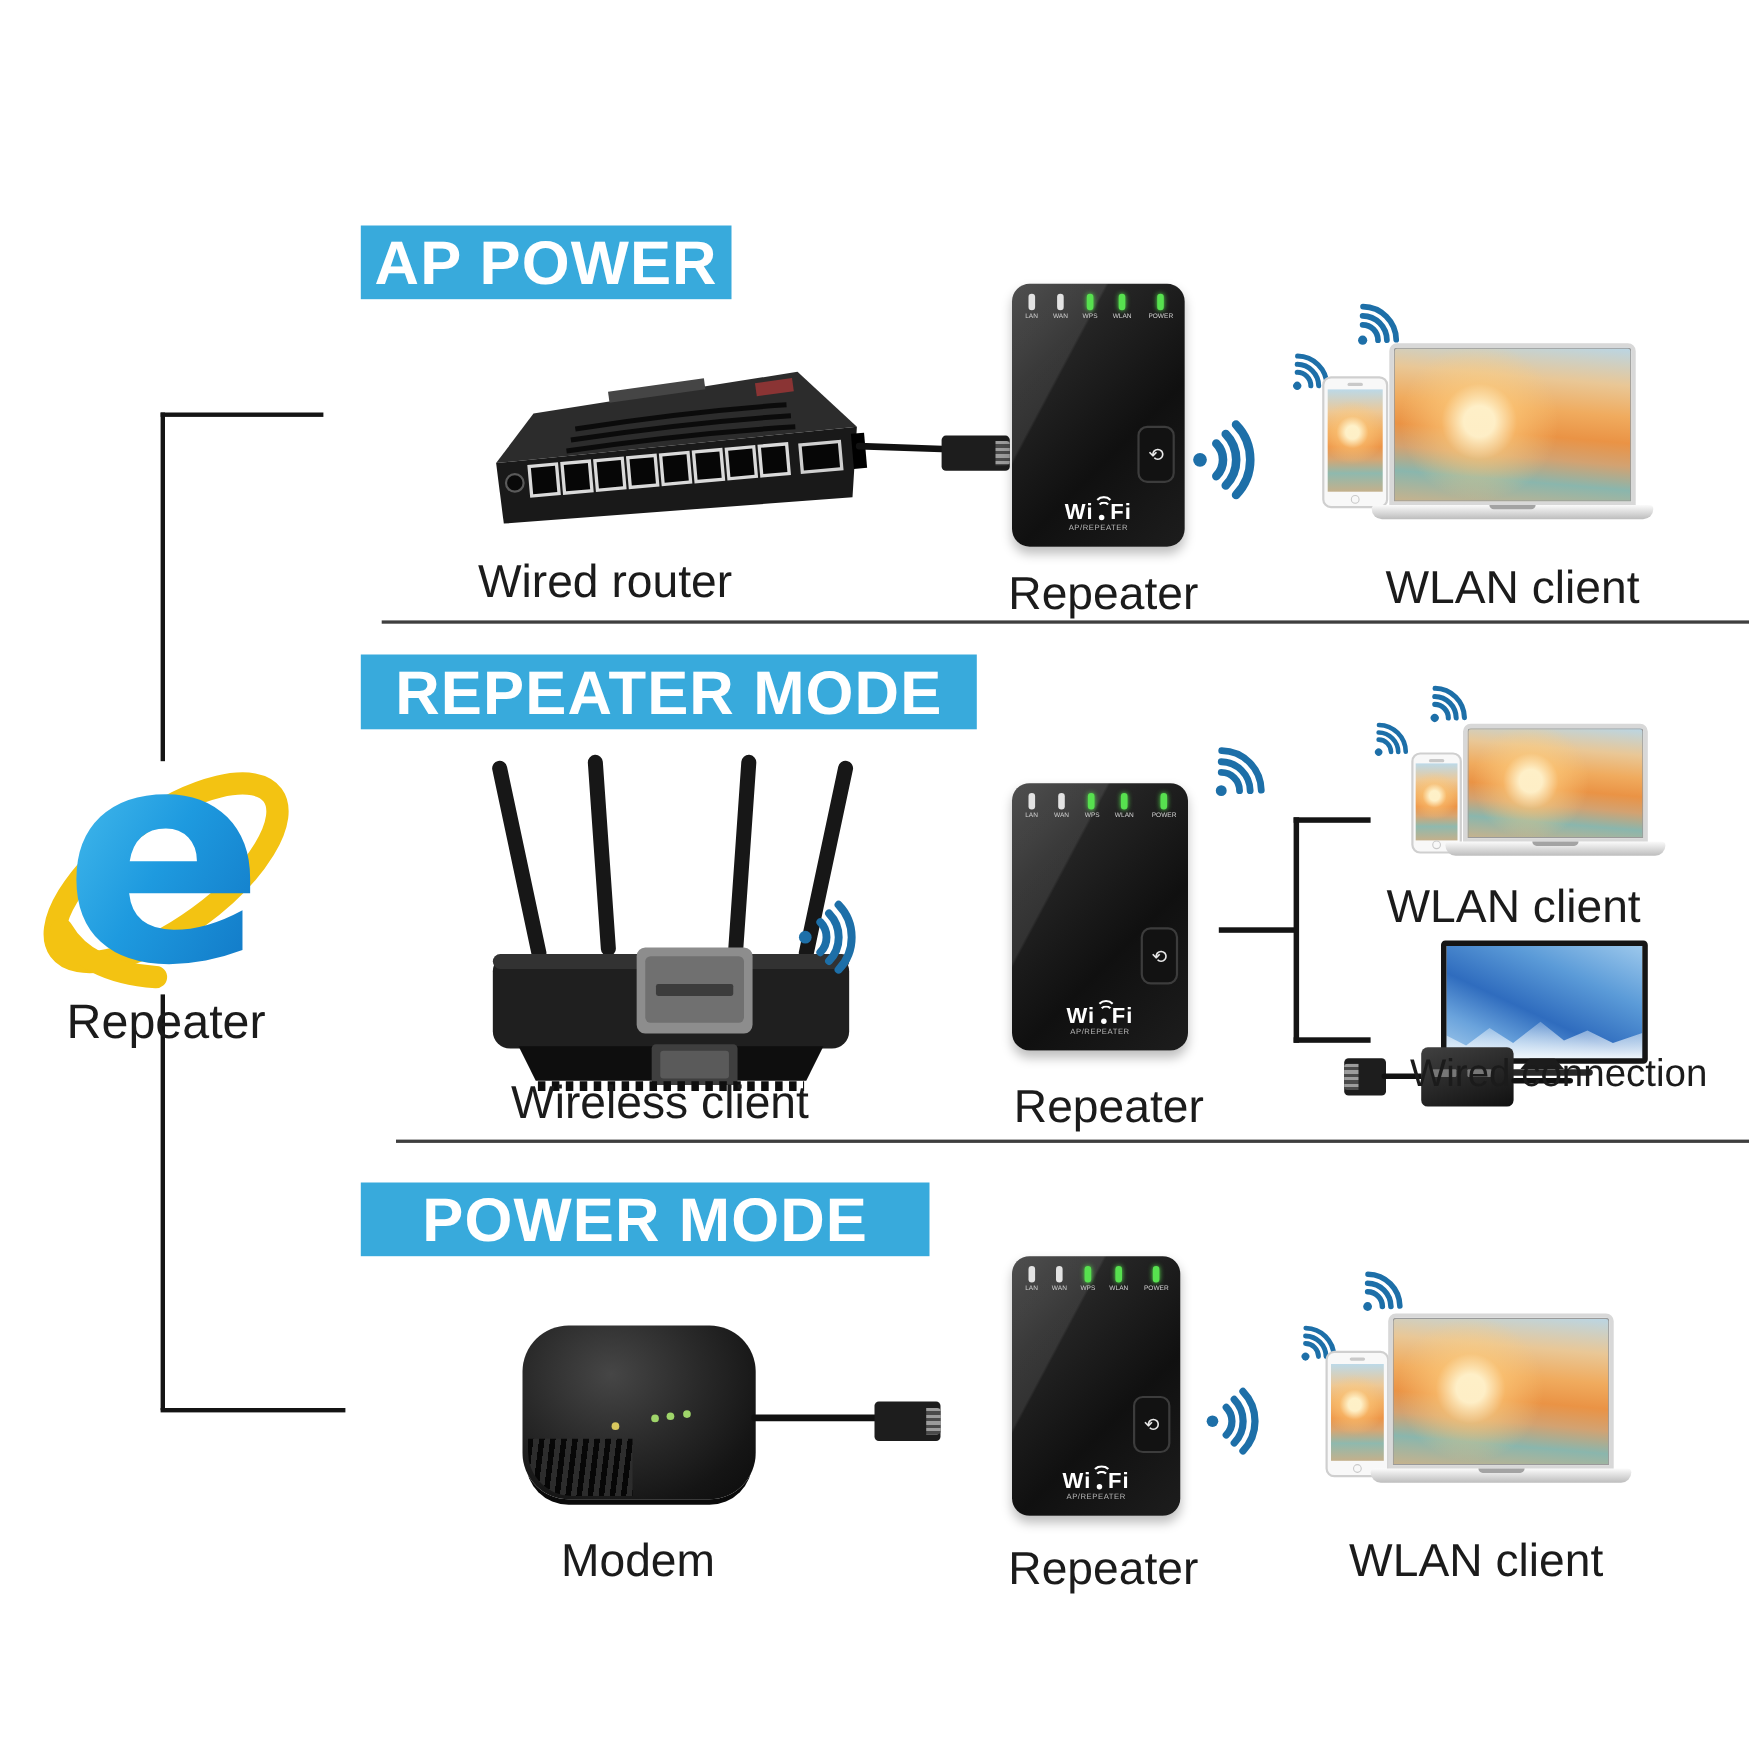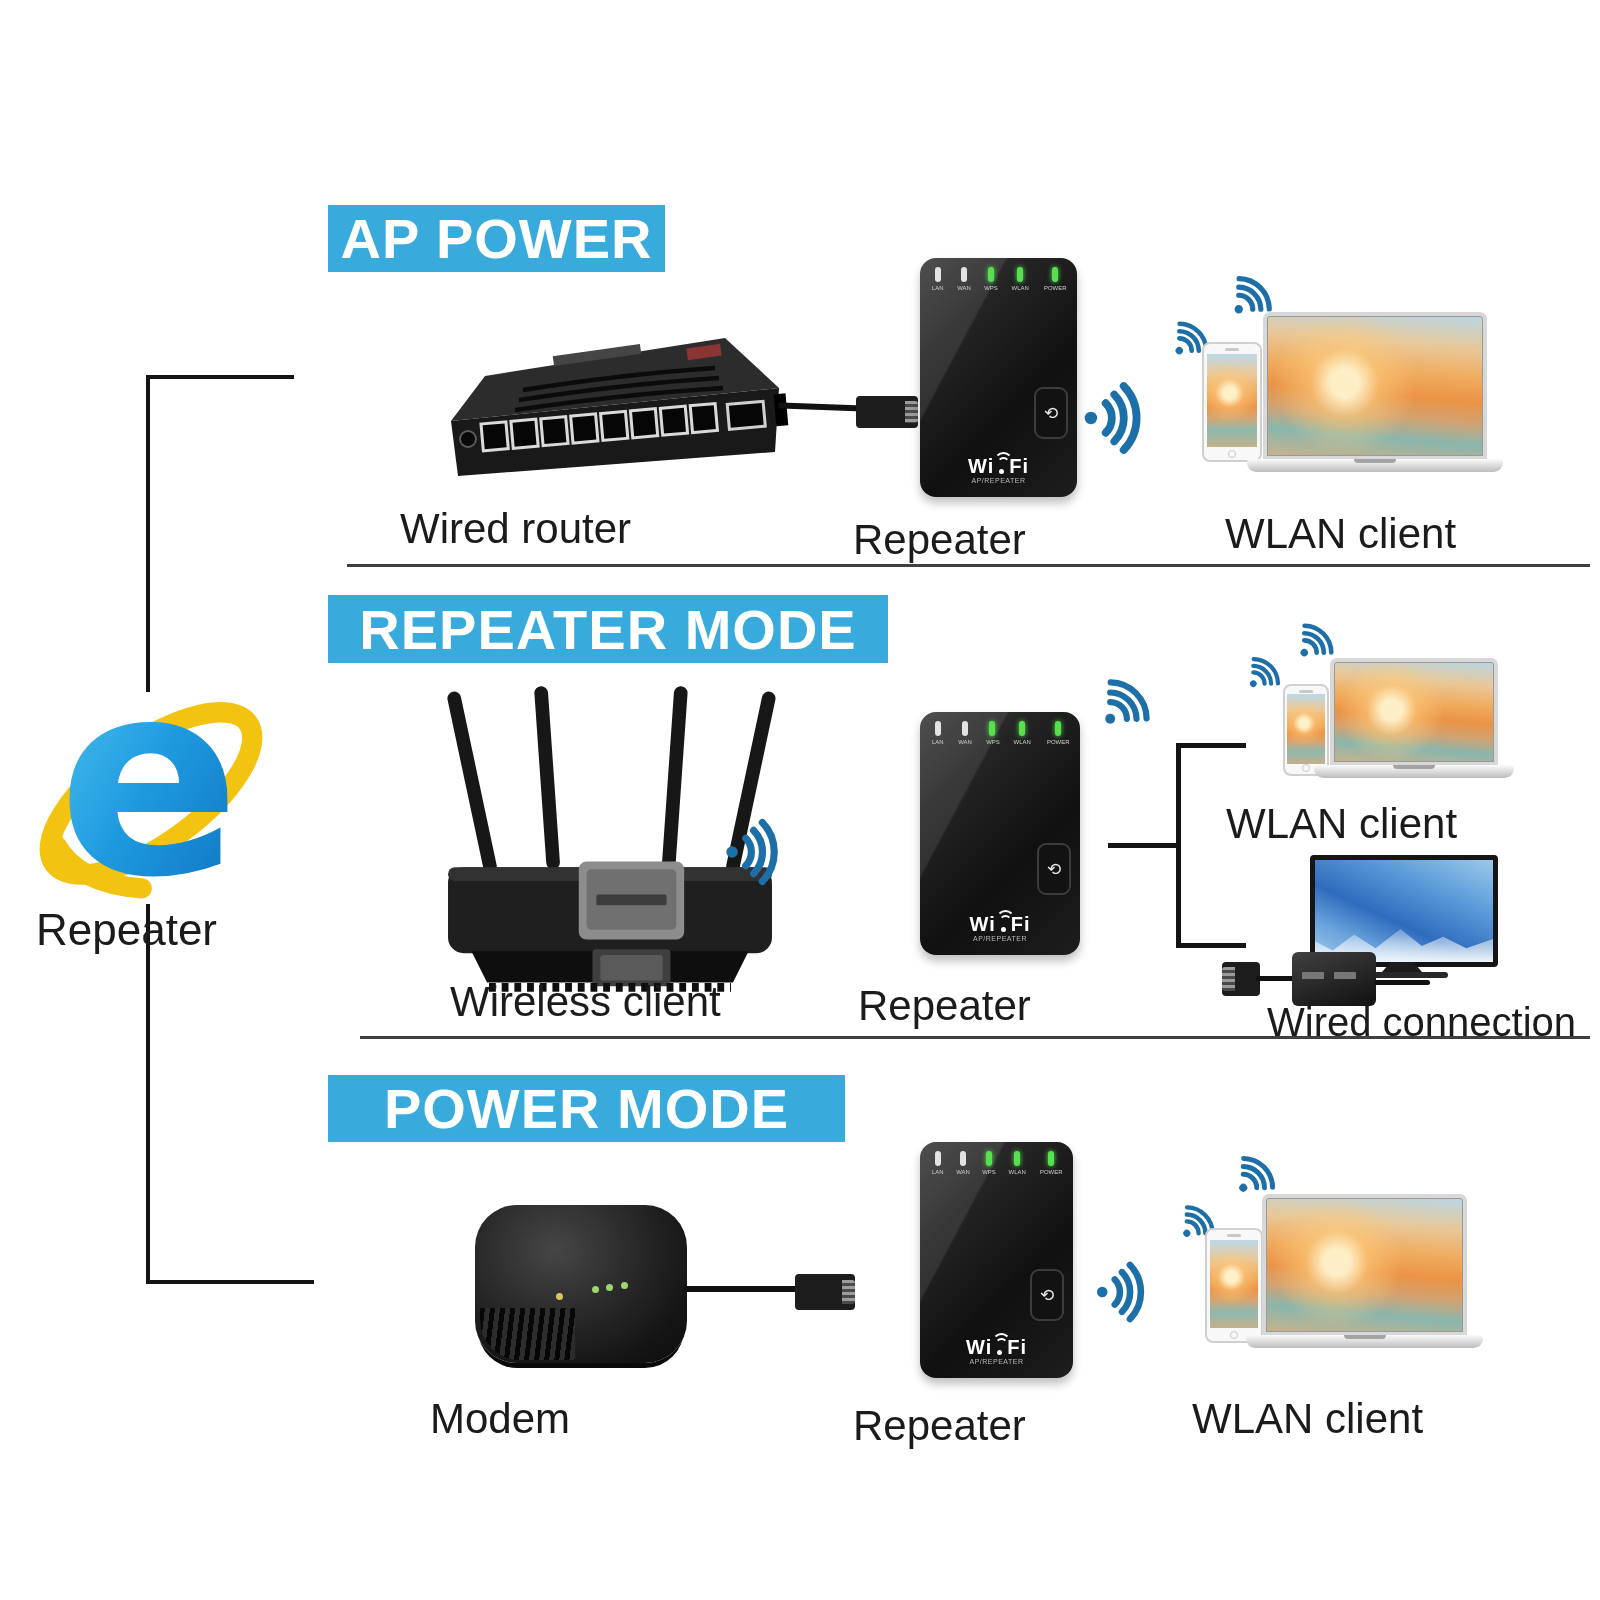--- a/index.html
+++ b/index.html
@@ -14,21 +14,21 @@
   
   .banner {
     position:absolute; background:var(--banner,#38AADC); color:#fff;
     display:flex; align-items:center; justify-content:center;
     font-weight:bold; font-size:56px; letter-spacing:1px; white-space:nowrap;
   }
 
   
   .lbl {
     position:absolute; color:var(--label,#1b1b1b); font-size:42px;
-    text-align:left; white-space:nowrap;
+    text-align:center; white-space:nowrap;
   }
 
   
   .sep { position:absolute; height:3px; background:#3f3f3f; }
 
   
   .wifi { position:absolute; color:var(--wifi,#1D6FA8); }
   .wifi svg { width:100%; height:100%; overflow:visible; }
   .wifi.up-right { transform:rotate(-45deg); }
 
@@ -379,21 +379,21 @@
   <div class="tv-screen" style="left:1310px;top:855px;width:178px;height:102px"></div>
   <div class="tv-neck" style="left:1382px;top:962px;width:40px;height:10px"></div>
   <div class="tv-base" style="left:1356px;top:972px;width:92px;height:6px"></div>
   <div class="rj45 tip-left" style="left:1222px;top:962px;width:38px;height:34px"></div>
   <div class="cable" style="left:1256px;top:976px;width:44px;height:5px"></div>
   <div class="wbox" style="left:1292px;top:952px;width:84px;height:54px">
     <i style="left:10px;top:20px;width:22px"></i>
     <i style="left:42px;top:20px;width:22px"></i>
   </div>
   <div class="cable" style="left:1374px;top:980px;width:56px;height:5px"></div>
-  <div class="lbl" style="left:1267px;top:1000px;width:300px;font-size:40px">Wired connection</div>
+  <div class="lbl" style="left:1267px;top:956px;width:300px;font-size:35px">Wired connection</div>
 
   <div class="lbl" style="left:450px;top:978px;width:300px">Wireless client</div>
   <div class="lbl" style="left:858px;top:982px;width:300px">Repeater</div>
 
   <div class="sep" style="left:360px;top:1036px;width:1230px"></div>
 
   <div class="banner" style="left:328px;top:1075px;width:517px;height:67px">POWER MODE</div>
 
   <div class="modem" style="left:475px;top:1205px;width:212px;height:158px">
     <div class="vents"></div>

